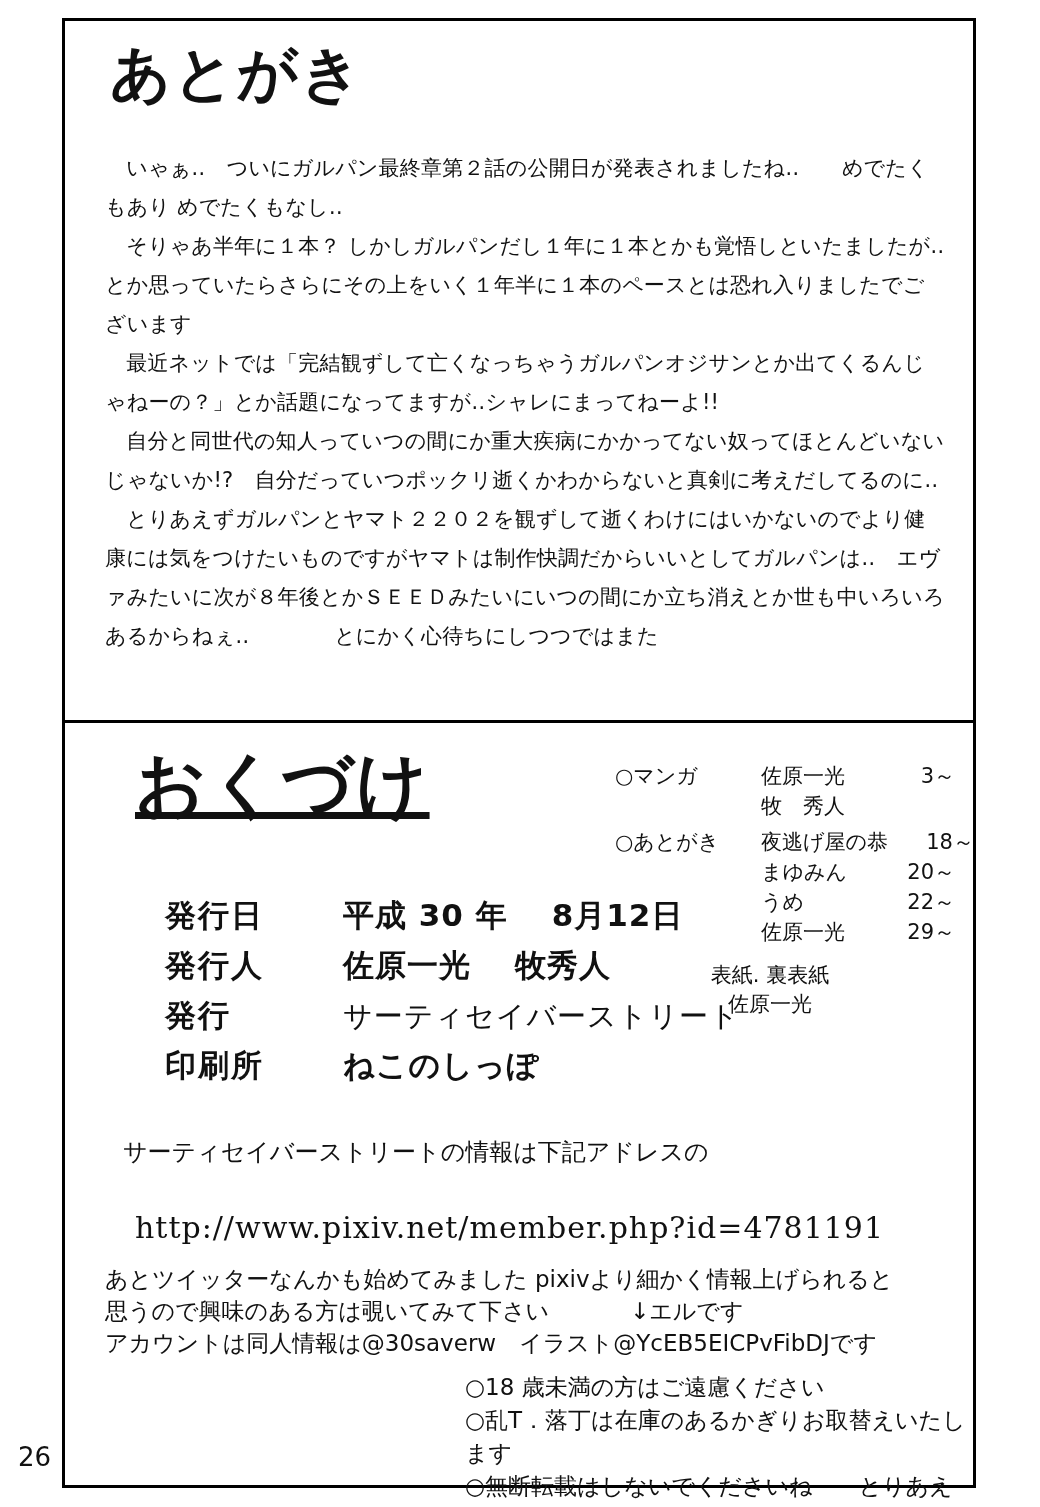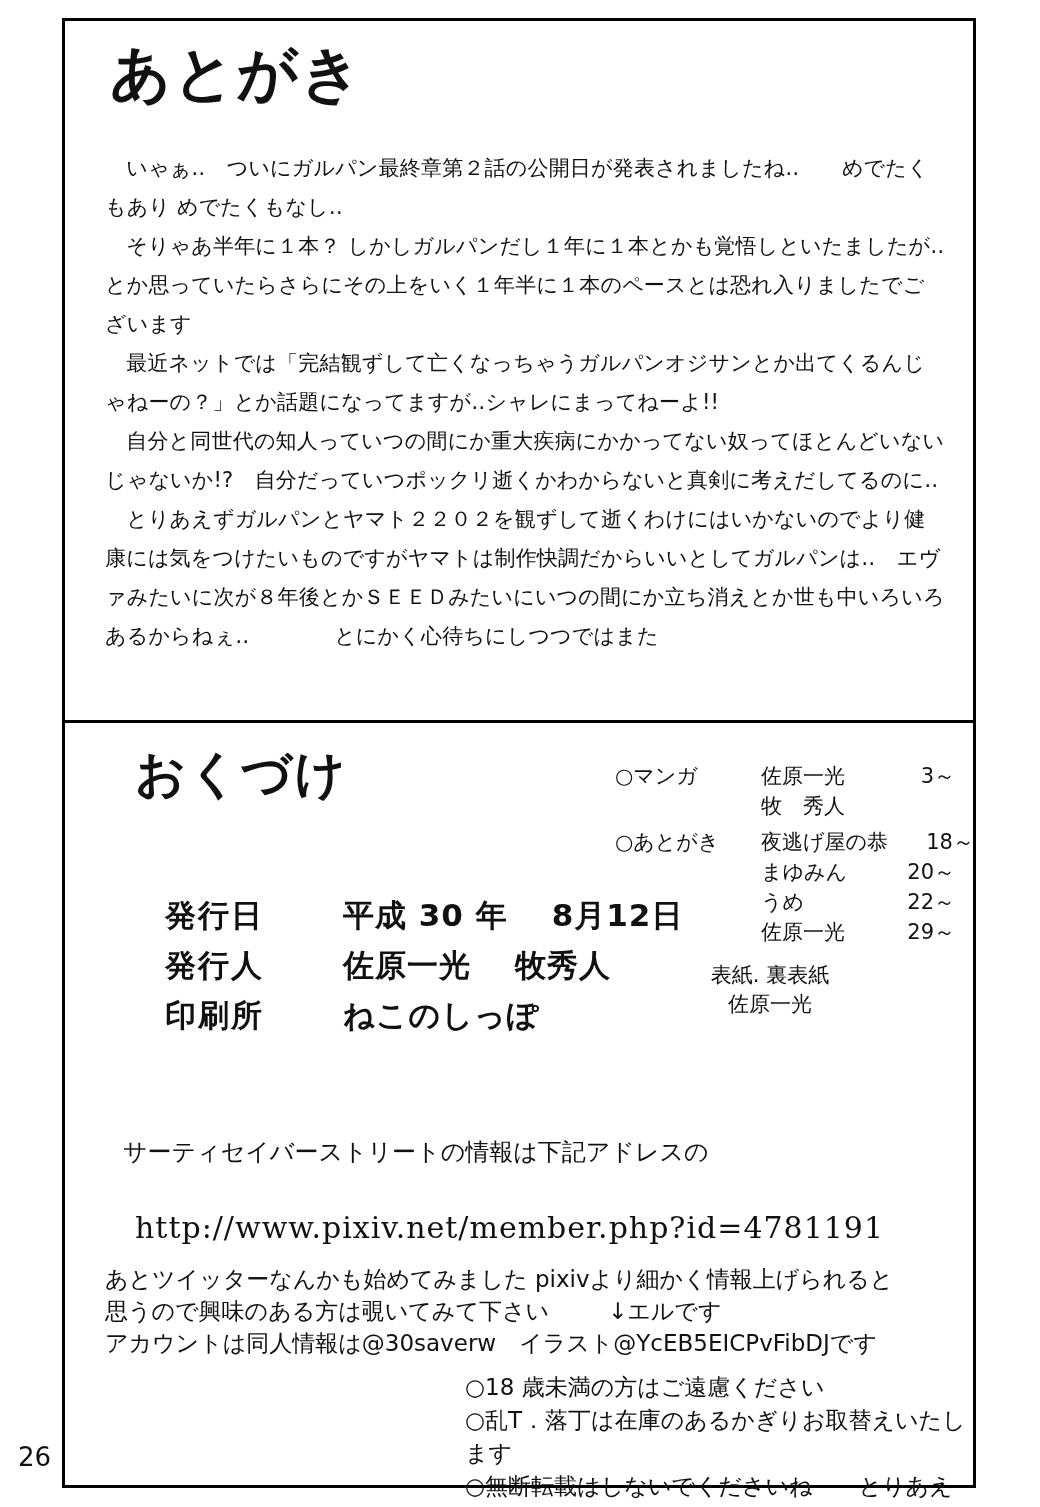--- a/index.html
+++ b/index.html
@@ -70,24 +70,25 @@
     position: absolute;
     left: 0;
     top: 702px;
     width: 100%;
     height: 765px;
   }
   .colophon-title {
     position: absolute;
     left: 70px;
     top: 26px;
-    font-size: 50px;
+    font-size: 70px;
     line-height: 1;
     font-weight: bold;
     letter-spacing: 2px;
+    text-decoration: underline;
   }
 
   
   .credits {
     position: absolute;
     right: 18px;
     top: 38px;
     width: 340px;
     font-size: 21px;
     line-height: 30px;
@@ -177,21 +178,21 @@
   .twitter-note {
     position: absolute;
     left: 40px;
     top: 540px;
     width: 850px;
     font-size: 23px;
     line-height: 32px;
   }
   .twitter-note .arrow-note {
     display: inline-block;
-    margin-left: 59px;
+    margin-left: 81px;
     text-align: right;
   }
 
   .notices {
     position: absolute;
     left: 400px;
     top: 648px;
     font-size: 23px;
     line-height: 33px;
   }
@@ -278,20 +279,24 @@
         <span class="gap"></span>
         <span class="pub-value">8月12日</span>
       </div>
       <div class="pub-row">
         <span class="pub-label">発行人</span>
         <span class="pub-value">佐原一光</span>
         <span class="gap"></span>
         <span class="pub-value">牧秀人</span>
       </div>
       <div class="pub-row">
+        <span class="pub-label">発行</span>
+        <span class="pub-value med">サーティセイバーストリート</span>
+      </div>
+      <div class="pub-row">
         <span class="pub-label">印刷所</span>
         <span class="pub-value">ねこのしっぽ</span>
       </div>
     </div>
 
     <div class="pixiv-note">
       <div>サーティセイバーストリートの情報は下記アドレスの</div>
     </div>
 
     <div class="pixiv-url">http://www.pixiv.net/member.php?id=4781191</div>

